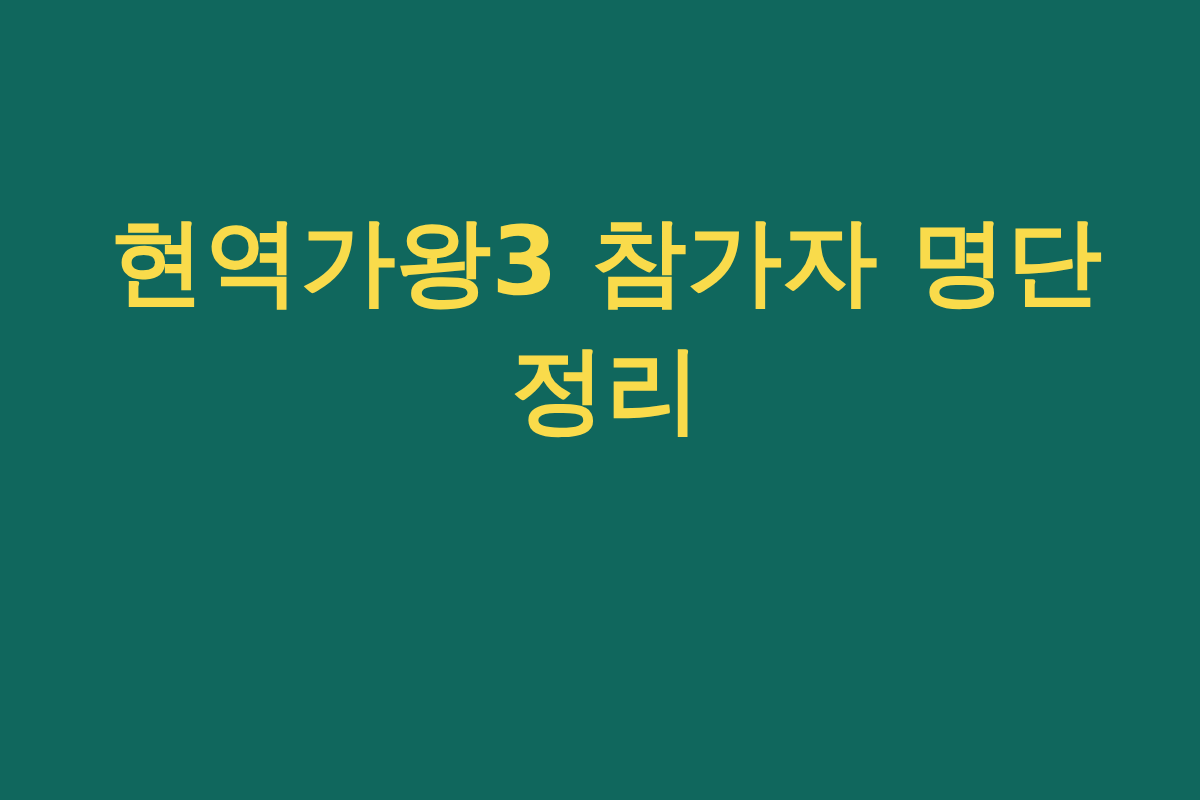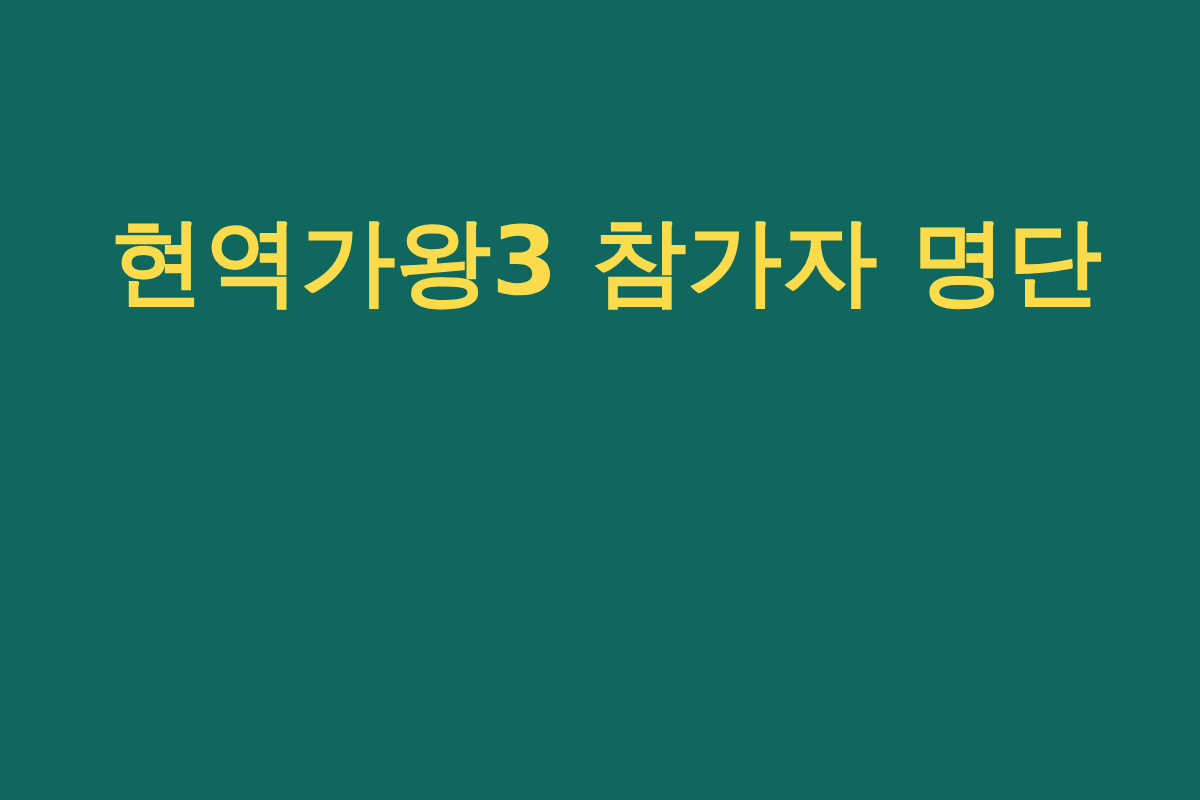--- a/index.html
+++ b/index.html
@@ -61,15 +61,16 @@
 <body>
 
 <div class="canvas" style="background: rgb(16, 103, 93);">
 
   <svg class="bg-fill" viewBox="0 0 1200 800" preserveAspectRatio="none" aria-hidden="true">
     <rect id="bg-rect" x="0" y="0" width="1200" height="800" fill="#10675D"></rect>
   </svg>
 
   <div class="title-block">
     <span class="title-line line-1" style="color: rgb(249, 219, 75); font-size: 95px;">현역가왕3 참가자 명단</span>
+    <span class="title-line line-3" style="color: rgb(249, 219, 75); font-size: 95px;">정리</span>
   </div>
 
 </div>
 
 </body></html>

